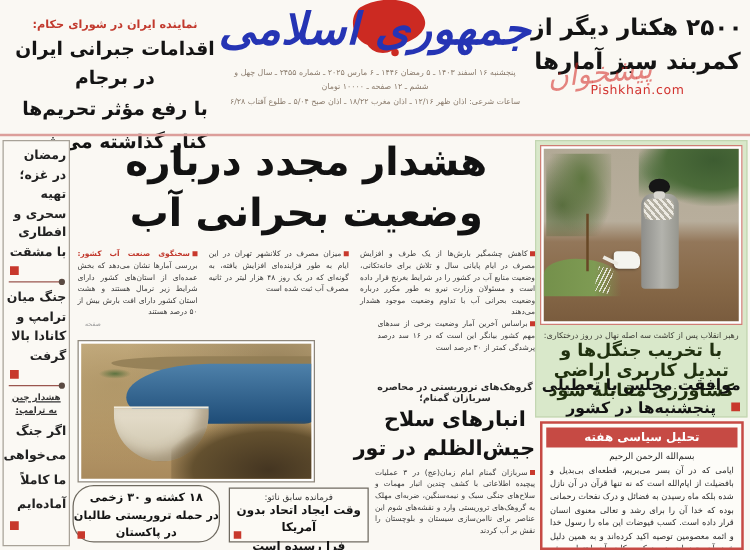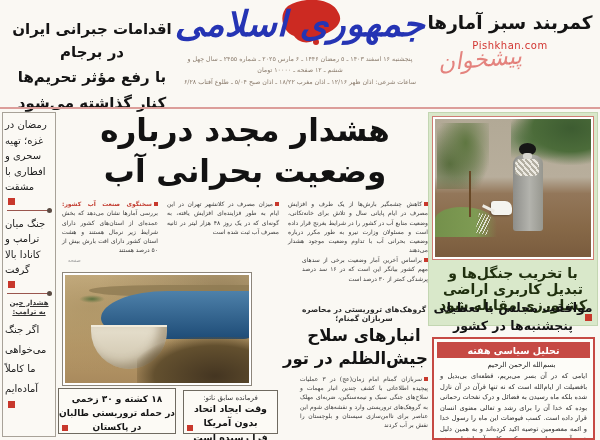--- a/index.html
+++ b/index.html
@@ -19,21 +19,21 @@
 
   .lead-left{position:absolute;top:15px;left:6px;width:172px;text-align:center;}
   .lead-left .kick{font-size:9px;font-weight:bold;color:#c23a2e;}
   .lead-left .hl{font-size:15px;font-weight:bold;color:#141414;line-height:1.5;margin-top:3px;}
   .pg{display:block;font-size:5px;color:#999;text-align:left;margin:2px 6px 0 6px;}
 
   .top-rule{position:absolute;top:107px;left:0;width:600px;height:2px;background:#dc9e9a;}
 
   
   .sidebar{position:absolute;top:112px;left:2px;width:54px;height:325px;border:1px solid #a8a298;background:#fbf9f4;box-sizing:border-box;padding:4px 2px;}
-  .sb-item{font-size:10px;font-weight:normal;color:#222;text-align:left;line-height:1.55;}
+  .sb-item{font-size:10px;font-weight:bold;color:#222;text-align:right;line-height:1.55;}
   .sb-kick{font-size:7px;font-weight:bold;color:#333;text-align:center;line-height:1.4;margin-bottom:2px;text-decoration:underline;}
   .sb-item.spread{line-height:1.95;}
   .tag{display:block;width:7px;height:7px;background:#c8382c;margin:3px auto 2px 3px;margin-right:auto;}
   .divider{position:relative;border-top:1px solid #9a564e;margin:5px 2px;}
   .divider::after{content:"";position:absolute;right:-1px;top:-3px;width:5px;height:5px;border-radius:50%;background:#5a4a42;}
 
   
   .main-hl{position:absolute;top:110px;right:172px;width:366px;text-align:center;font-size:31px;font-weight:bold;color:#121212;line-height:1.32;letter-spacing:-.5px;}
   .bullets{position:absolute;top:199px;right:172px;width:366px;display:flex;gap:9px;}
   .bul{font-size:6px;color:#3a3a3a;text-align:justify;line-height:1.55;}
@@ -55,24 +55,24 @@
   .bush{position:absolute;top:20px;left:14px;width:26px;height:8px;background:radial-gradient(#5d7340,transparent 70%);}
 
   
   .weapons{position:absolute;top:305px;right:172px;width:128px;text-align:center;}
   .weapons .kick{font-size:7.5px;font-weight:bold;color:#2a2a2a;}
   .weapons .hl{font-size:16.5px;font-weight:bold;color:#131313;line-height:1.3;margin-top:2px;white-space:nowrap;}
   .weapons .body{margin-top:4px;font-size:6px;color:#3a3a3a;text-align:justify;line-height:1.55;}
 
   
   .boxed{position:absolute;border:1px solid #6f6a60;background:#fcfaf5;box-sizing:border-box;text-align:center;}
-  .nato{top:390px;left:183px;width:95px;height:44px;padding-top:3px;}
+  .nato{top:390px;left:183px;width:112px;height:44px;padding-top:3px;}
   .nato .kick{font-size:7px;color:#333;}
   .nato .hl{font-size:9.5px;font-weight:bold;color:#141414;line-height:1.5;}
-  .taliban{top:388px;left:58px;width:118px;height:46px;padding-top:4px;}
+  .taliban{top:388px;left:58px;width:118px;height:46px;padding-top:4px;border-radius:17px;}
   .taliban .hl{font-size:9px;font-weight:bold;color:#141414;line-height:1.55;}
   .boxtag{position:absolute;bottom:2px;left:3px;width:6px;height:6px;background:#c8382c;}
 
   
   .kh-frame{position:absolute;top:112px;right:2px;width:170px;background:#d9e8ca;border:1px solid #c3d6b2;padding:3px;box-sizing:border-box;}
   .kh-inner{border:1px solid #cf7d74;background:#fff;padding:2px;}
   .kh-sc{position:relative;height:138px;overflow:hidden;background:linear-gradient(180deg,#b2a996 0%,#b8ae9c 42%,#93775a 54%,#876948 78%,#7a5c3e 100%);}
   .ivy{position:absolute;top:0;right:0;width:80px;height:46px;background:radial-gradient(ellipse at 75% 20%,#3d5c31 0%,#4c6c3a 45%,transparent 72%),radial-gradient(ellipse at 30% 45%,#527442 0%,transparent 60%);}
   .treeL{position:absolute;top:4px;left:2px;width:52px;height:66px;background:radial-gradient(ellipse at 55% 30%,rgba(92,117,62,.95),transparent 70%),radial-gradient(ellipse at 25% 62%,rgba(72,97,47,.85),transparent 68%);}
   .grass{position:absolute;bottom:20px;left:0;width:62px;height:30px;background:linear-gradient(90deg,#74904b,#7e9b53 65%,transparent);border-radius:50% 70% 0 0;}
@@ -95,38 +95,40 @@
   .an-head{margin:3px;background:#c64a44;color:#fff;font-size:9.5px;font-weight:bold;text-align:center;padding:2.5px 0;}
   .an-bism{text-align:center;font-size:7px;color:#222;margin-top:2px;margin-left:16px;}
   .an-body{padding:2px 6px;font-size:6.6px;color:#2c2c2c;text-align:justify;line-height:1.6;}
 </style>
 </head>
 <body>
 
 <div id="page">
 
   <div class="lead-right">
+    <div class="hl">۲۵۰۰ هکتار دیگر از</div>
     <div class="hl">کمربند سبز آمارها</div>
     <span class="wm-fa">پیشخوان</span>
     <span class="wm-en">Pishkhan.com</span>
   </div>
 
   <div class="masthead">
     <svg class="blob" viewBox="0 0 72 46">
       <path d="M12,6 C28,-4 56,-2 62,12 C70,24 54,34 42,36 C38,44 24,45 18,36 C6,32 2,14 12,6 Z" fill="#cc2a22"></path>
       <circle cx="40" cy="42" r="3" fill="#cc2a22"></circle>
     </svg>
     <div class="m-title">جمهوری اسلامی</div>
     <div class="dateline">
       <div>پنجشنبه ۱۶ اسفند ۱۴۰۳ ـ ۵ رمضان ۱۴۴۶ ـ ۶ مارس ۲۰۲۵ ـ شماره ۲۴۵۵ ـ سال چهل و ششم ـ ۱۲ صفحه ـ ۱۰۰۰۰ تومان</div>
       <div>ساعات شرعی: اذان ظهر ۱۲/۱۶ ـ اذان مغرب ۱۸/۲۲ ـ اذان صبح ۵/۰۴ ـ طلوع آفتاب ۶/۲۸</div>
     </div>
   </div>
 
   <div class="lead-left">
+    <div class="kick">نماینده ایران در شورای حکام:</div>
     <div class="hl">اقدامات جبرانی ایران در برجام</div>
     <div class="hl">با رفع مؤثر تحریم‌ها</div>
     <div class="hl">کنار گذاشته می‌شود</div>
     <span class="pg">صفحه</span>
   </div>
 
   <div class="top-rule"></div>
 
   <div class="sidebar">
     <div class="sb-item">رمضان در غزه؛ تهیه سحری و افطاری با مشقت</div>
@@ -192,20 +194,21 @@
         <div class="robe"></div>
         <div class="turban"></div>
         <div class="beard"></div>
         <div class="shawl"></div>
         <div class="can"></div>
         <div class="spout"></div>
         <div class="water"></div>
       </div>
     </div>
     <div class="kh-cap">
+      <div class="c1">رهبر انقلاب پس از کاشت سه اصله نهال در روز درختکاری:</div>
       <div class="c2">با تخریب جنگل‌ها و تبدیل کاربری اراضی کشاورزی مقابله شود</div>
       <span class="frametag"></span>
     </div>
   </div>
 
   <div class="majles">
     <div>موافقت مجلس با تعطیلی</div>
     <div>پنجشنبه‌ها در کشور</div>
     <span class="pg">صفحه</span>
   </div>

